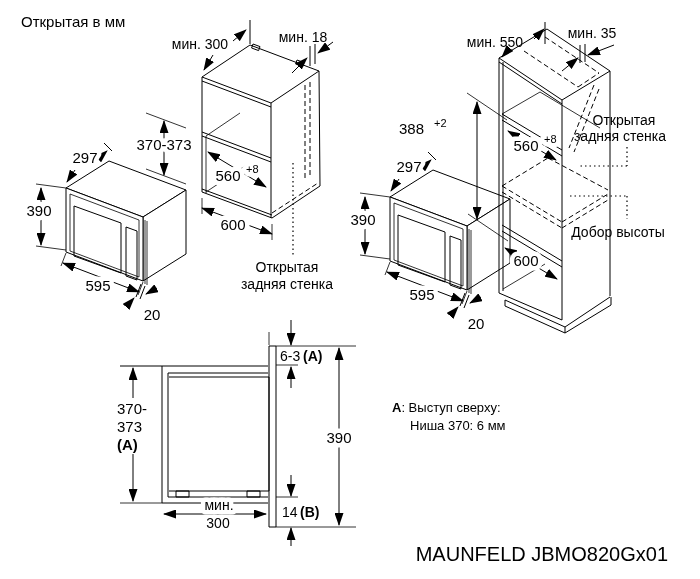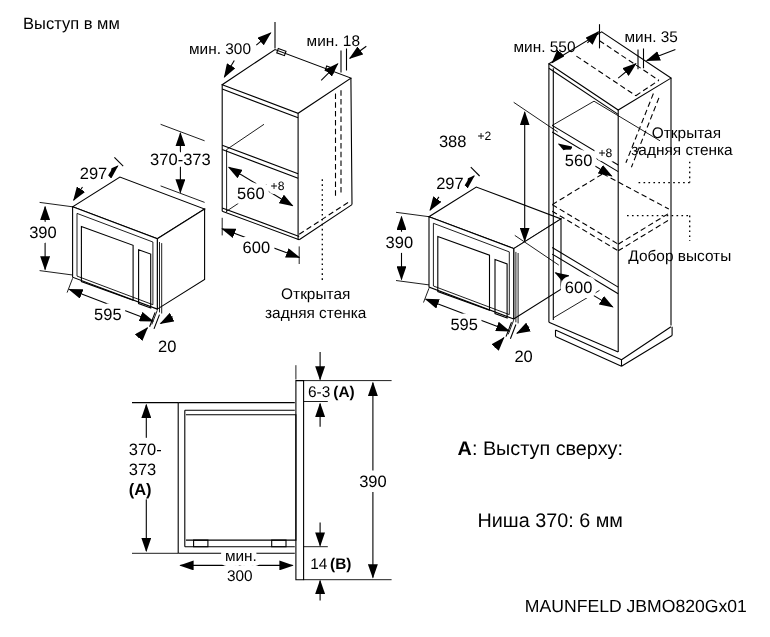--- a/index.html
+++ b/index.html
@@ -10,23 +10,23 @@
   .dim15{font-size:15px;}
   .dim14{font-size:14px;}
   .sup{font-size:11px;}
   .halo{paint-order:stroke;stroke:#fff;stroke-width:9px;stroke-linejoin:round;}
   .ln{stroke:#000;stroke-width:1;fill:none;}
   .thin{stroke:#000;stroke-width:0.8;fill:none;}
   .dash{stroke:#000;stroke-width:1;fill:none;stroke-dasharray:5 3;}
   .dot{stroke:#000;stroke-width:1.2;fill:none;stroke-dasharray:1.5 3;}
   .face{fill:#fff;stroke:#000;stroke-width:1;}
   .title{position:absolute;left:21px;top:13px;font-size:15px;}
-  .legend{position:absolute;left:416px;top:399px;font-size:18px;line-height:18px;}
-  .legend .ind{margin-left:18px;margin-top:47px;}
-  .model{position:absolute;right:21px;top:543px;font-size:16px;}
+  .legend{position:absolute;left:392px;top:399px;font-size:13px;line-height:18px;}
+  .legend .ind{margin-left:18px;}
+  .model{position:absolute;right:32px;top:543px;font-size:20px;}
   b{font-weight:bold;}
 </style>
 </head>
 <body>
 
 <div id="stage">
 
 <svg id="drawing" width="700" height="579" viewBox="0 0 700 579" xmlns="http://www.w3.org/2000/svg">
   <defs>
     <marker id="arr" orient="auto-start-reverse" markerWidth="13" markerHeight="9" refX="12" refY="4.5" markerUnits="userSpaceOnUse">
@@ -177,21 +177,21 @@
     <text class="dim15" x="117" y="414">370-</text>
     <text class="dim15" x="117" y="432">373</text>
     <text class="dim15" x="117" y="450" font-weight="bold">(A)</text>
 
     <path class="ln" d="M164,514 L266,514" marker-start="url(#arr)" marker-end="url(#arr)"></path>
     <text class="dim14 halo" x="219" y="510" text-anchor="middle">мин.</text>
     <text class="dim14" x="218" y="528" text-anchor="middle">300</text>
   </g>
 </svg>
 
-  <div class="title">Выступ в мм</div>
+  <div class="title">Открытая в мм</div>
 
   <div class="legend">
     <div><b>A</b><span>: Выступ сверху:</span></div>
     <div class="ind">Ниша 370: 6 мм</div>
   </div>
 
   <div class="model">MAUNFELD JBMO820Gx01</div>
 </div>
 
 </body></html>

